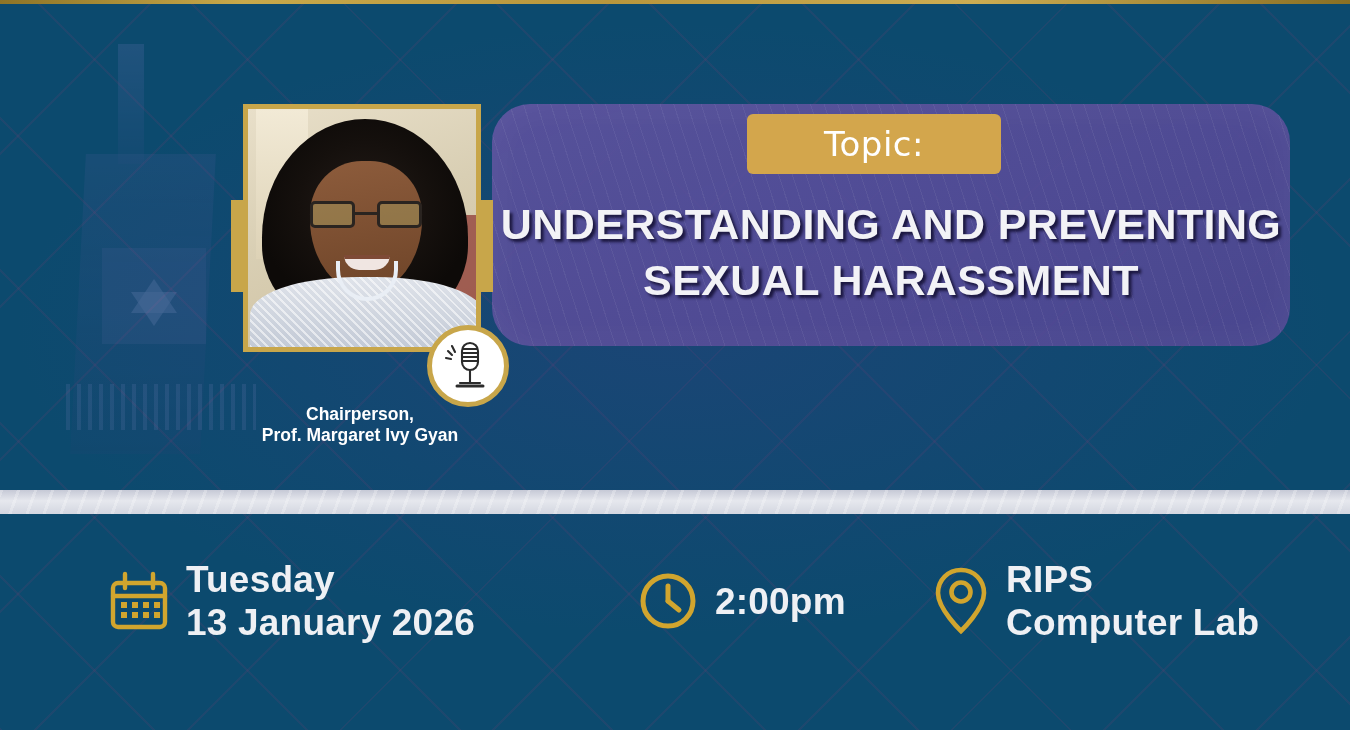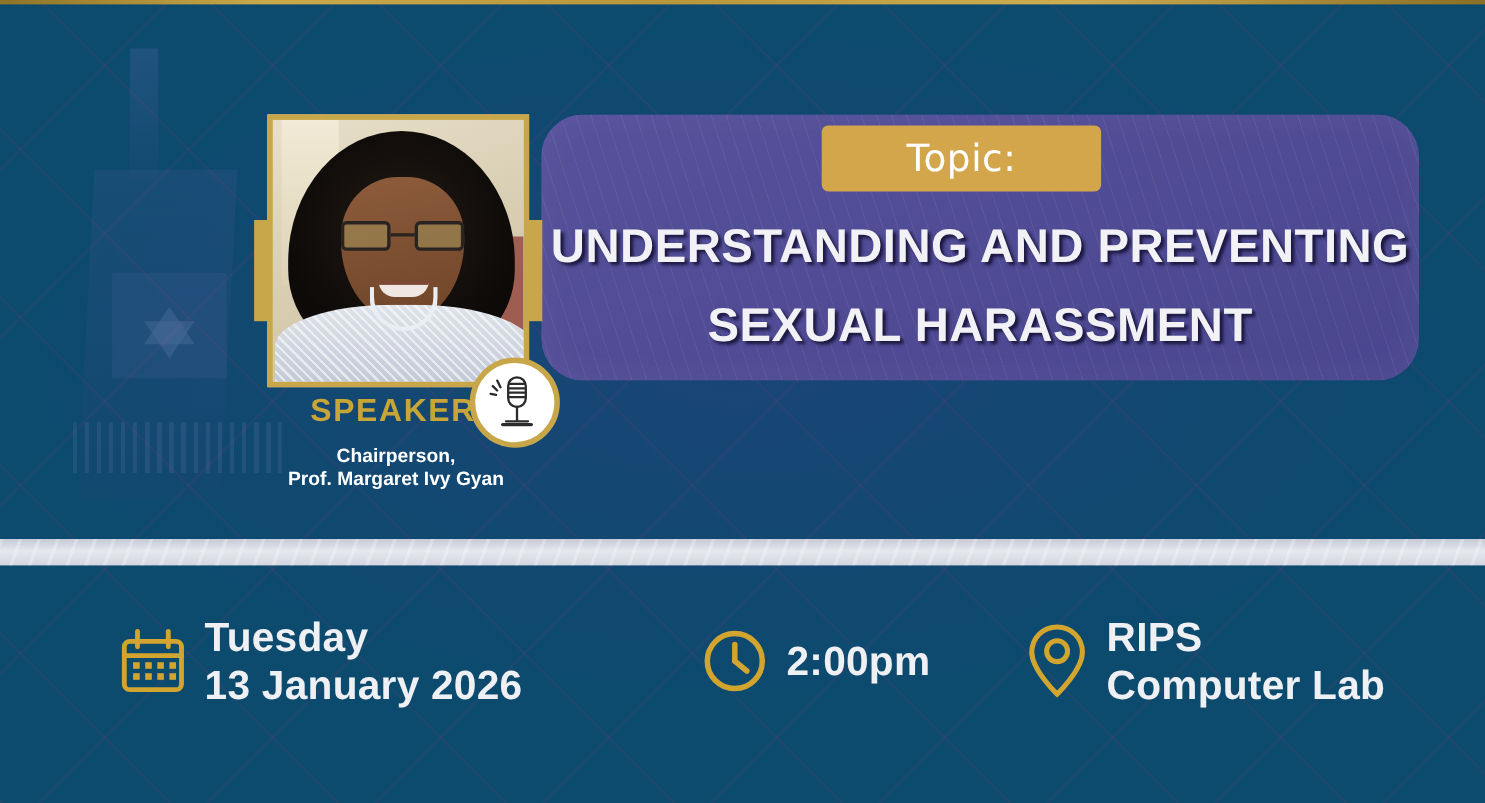--- a/index.html
+++ b/index.html
@@ -97,21 +97,21 @@
     position:absolute; left:0; right:0; top:92px;
     text-align:center;
     color:#f2f2f6;
     font-size:43px;
     line-height:56px;
     font-weight:bold;
     letter-spacing:0.4px;
     font-family:"Liberation Sans", sans-serif;
     text-shadow:3px 3px 3px rgba(10,5,35,0.75);
   }
-  .topic-title .l2 { display:block;margin-top:16px; }
+  .topic-title .l2 { display:block; }
 
   
   .photo-wrap {
     position:absolute; left:243px; top:104px; width:238px; height:248px;
   }
   .photo-frame {
     position:absolute; inset:0;
     border:5px solid #c8a64a;
     background:#e8dcc6;
     overflow:hidden;
@@ -263,21 +263,20 @@
         <div class="ph-bridge"></div>
         <div class="ph-lens r"></div>
       </div>
       <div class="ph-smile"></div>
       <div class="ph-neck"></div>
       <div class="ph-dress"></div>
       <div class="ph-necklace"></div>
     </div>
   </div>
 
-  <div class="speaker-label">SPEAKER</div>
 
   <div class="mic-badge">
     <svg width="50" height="54" viewBox="0 0 50 54">
       <g fill="none" stroke="#2b2b2b" stroke-width="2.1" stroke-linecap="round">
         <rect x="19" y="4" width="16" height="27" rx="8"></rect>
         <line x1="20" y1="10" x2="34" y2="10"></line>
         <line x1="20" y1="14" x2="34" y2="14"></line>
         <line x1="20" y1="18" x2="34" y2="18"></line>
         <line x1="20" y1="22" x2="34" y2="22"></line>
         <line x1="27" y1="31" x2="27" y2="43"></line>

